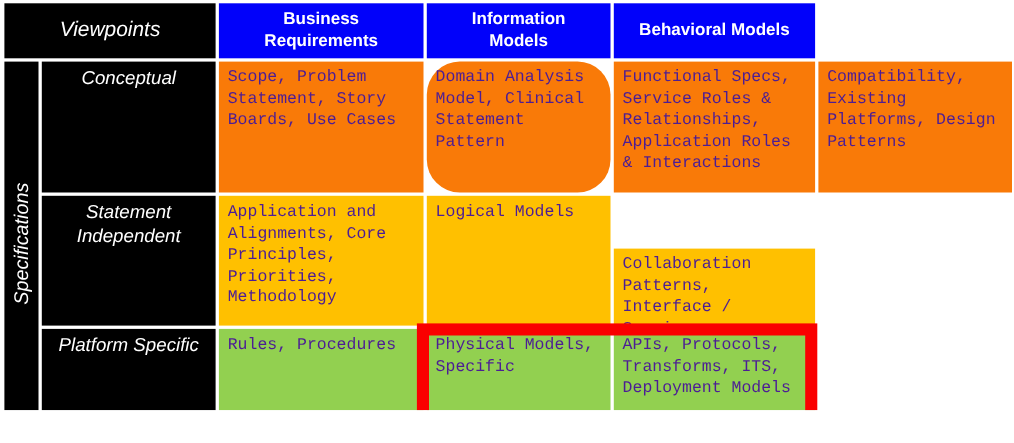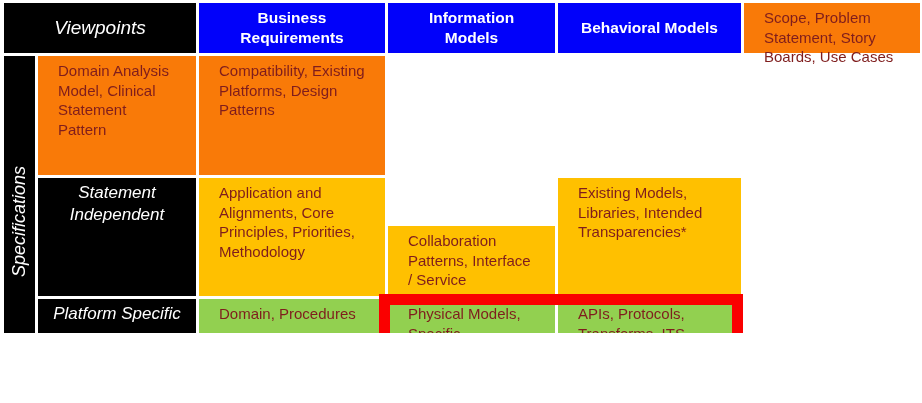--- a/index.html
+++ b/index.html
@@ -1,19 +1,19 @@
 <!DOCTYPE html>
 <html><head>
 <meta charset="utf-8">
 <style>
   html, body { margin: 0; padding: 0; background: #ffffff; }
   .stage {
     position: relative;
     width: 922px;
-    height: 333px;
+    height: 373px;
     background: #ffffff;
     font-family: "Liberation Sans", sans-serif;
     overflow: hidden;
   }
   .grid {
     position: absolute;
     left: 4px;
     top: 3px;
     display: grid;
     grid-template-columns: 31px 158px 186px 167px 183px 176px;
@@ -66,24 +66,25 @@
     grid-column: 2;
     background: #000000;
     color: #ffffff;
     font-style: italic;
     font-size: 17px;
     line-height: 1.3;
     text-align: center;
     padding: 4px 10px 0 10px;
   }
   .content {
-    color: #7f1d1d;
+    color: #4c1d95;
     font-size: 15px;
     line-height: 1.3;
-    padding: 5px 20px;
+    padding: 5px 8px;
+    font-family: Liberation Mono, monospace;
   }
   .highlight {
     position: absolute;
     left: 379px;
     top: 294px;
     width: 364px;
     height: 106px;
     border: 11px solid #fa0000;
     box-sizing: border-box;
     pointer-events: none;
@@ -99,30 +100,32 @@
       <span>Viewpoints</span>
     </div>
     <div class="cell colhead">Business Requirements</div>
     <div class="cell colhead">Information Models</div>
     <div class="cell colhead">Behavioral Models</div>
 
     <div class="cell strip">
       <span class="vtext">Specifications</span>
     </div>
 
+    <div class="cell rowlabel">Conceptual</div>
     <div class="cell content" style="background: rgb(249, 122, 8);">Scope, Problem Statement, Story Boards, Use Cases</div>
-    <div class="cell content" style="background: rgb(249, 122, 8);">Domain Analysis Model, Clinical Statement Pattern</div>
+    <div class="cell content" style="background: rgb(249, 122, 8); border-radius: 30px;">Domain Analysis Model, Clinical Statement Pattern</div>
+    <div class="cell content" style="background: rgb(249, 122, 8);">Functional Specs, Service Roles &amp; Relationships, Application Roles &amp; Interactions</div>
     <div class="cell content" style="background: rgb(249, 122, 8);">Compatibility, Existing Platforms, Design Patterns</div>
 
     <div class="cell rowlabel">Statement Independent</div>
     <div class="cell content" style="background: rgb(255, 192, 0);">Application and Alignments,  Core Principles, Priorities, Methodology</div>
+    <div class="cell content" style="background: rgb(255, 192, 0);">Logical Models</div>
     <div class="cell content" style="background: rgb(255, 192, 0); margin-top: 48px;">Collaboration Patterns, Interface / Service Specifications  (e.g., WSDL)</div>
-    <div class="cell content" style="background: rgb(255, 192, 0);">Existing Models, Libraries, Intended Transparencies*</div>
 
     <div class="cell rowlabel">Platform Specific</div>
-    <div class="cell content" style="background: rgb(146, 208, 80);">Domain, Procedures</div>
+    <div class="cell content" style="background: rgb(146, 208, 80);">Rules, Procedures</div>
     <div class="cell content" style="background: rgb(146, 208, 80);">Physical Models, Specific</div>
     <div class="cell content" style="background: rgb(146, 208, 80);">APIs, Protocols, Transforms, ITS, Deployment Models</div>
 
   </div>
 
   <div class="highlight" style="border-color: rgb(250, 0, 0);"></div>
 </div>
 
 </body></html>

